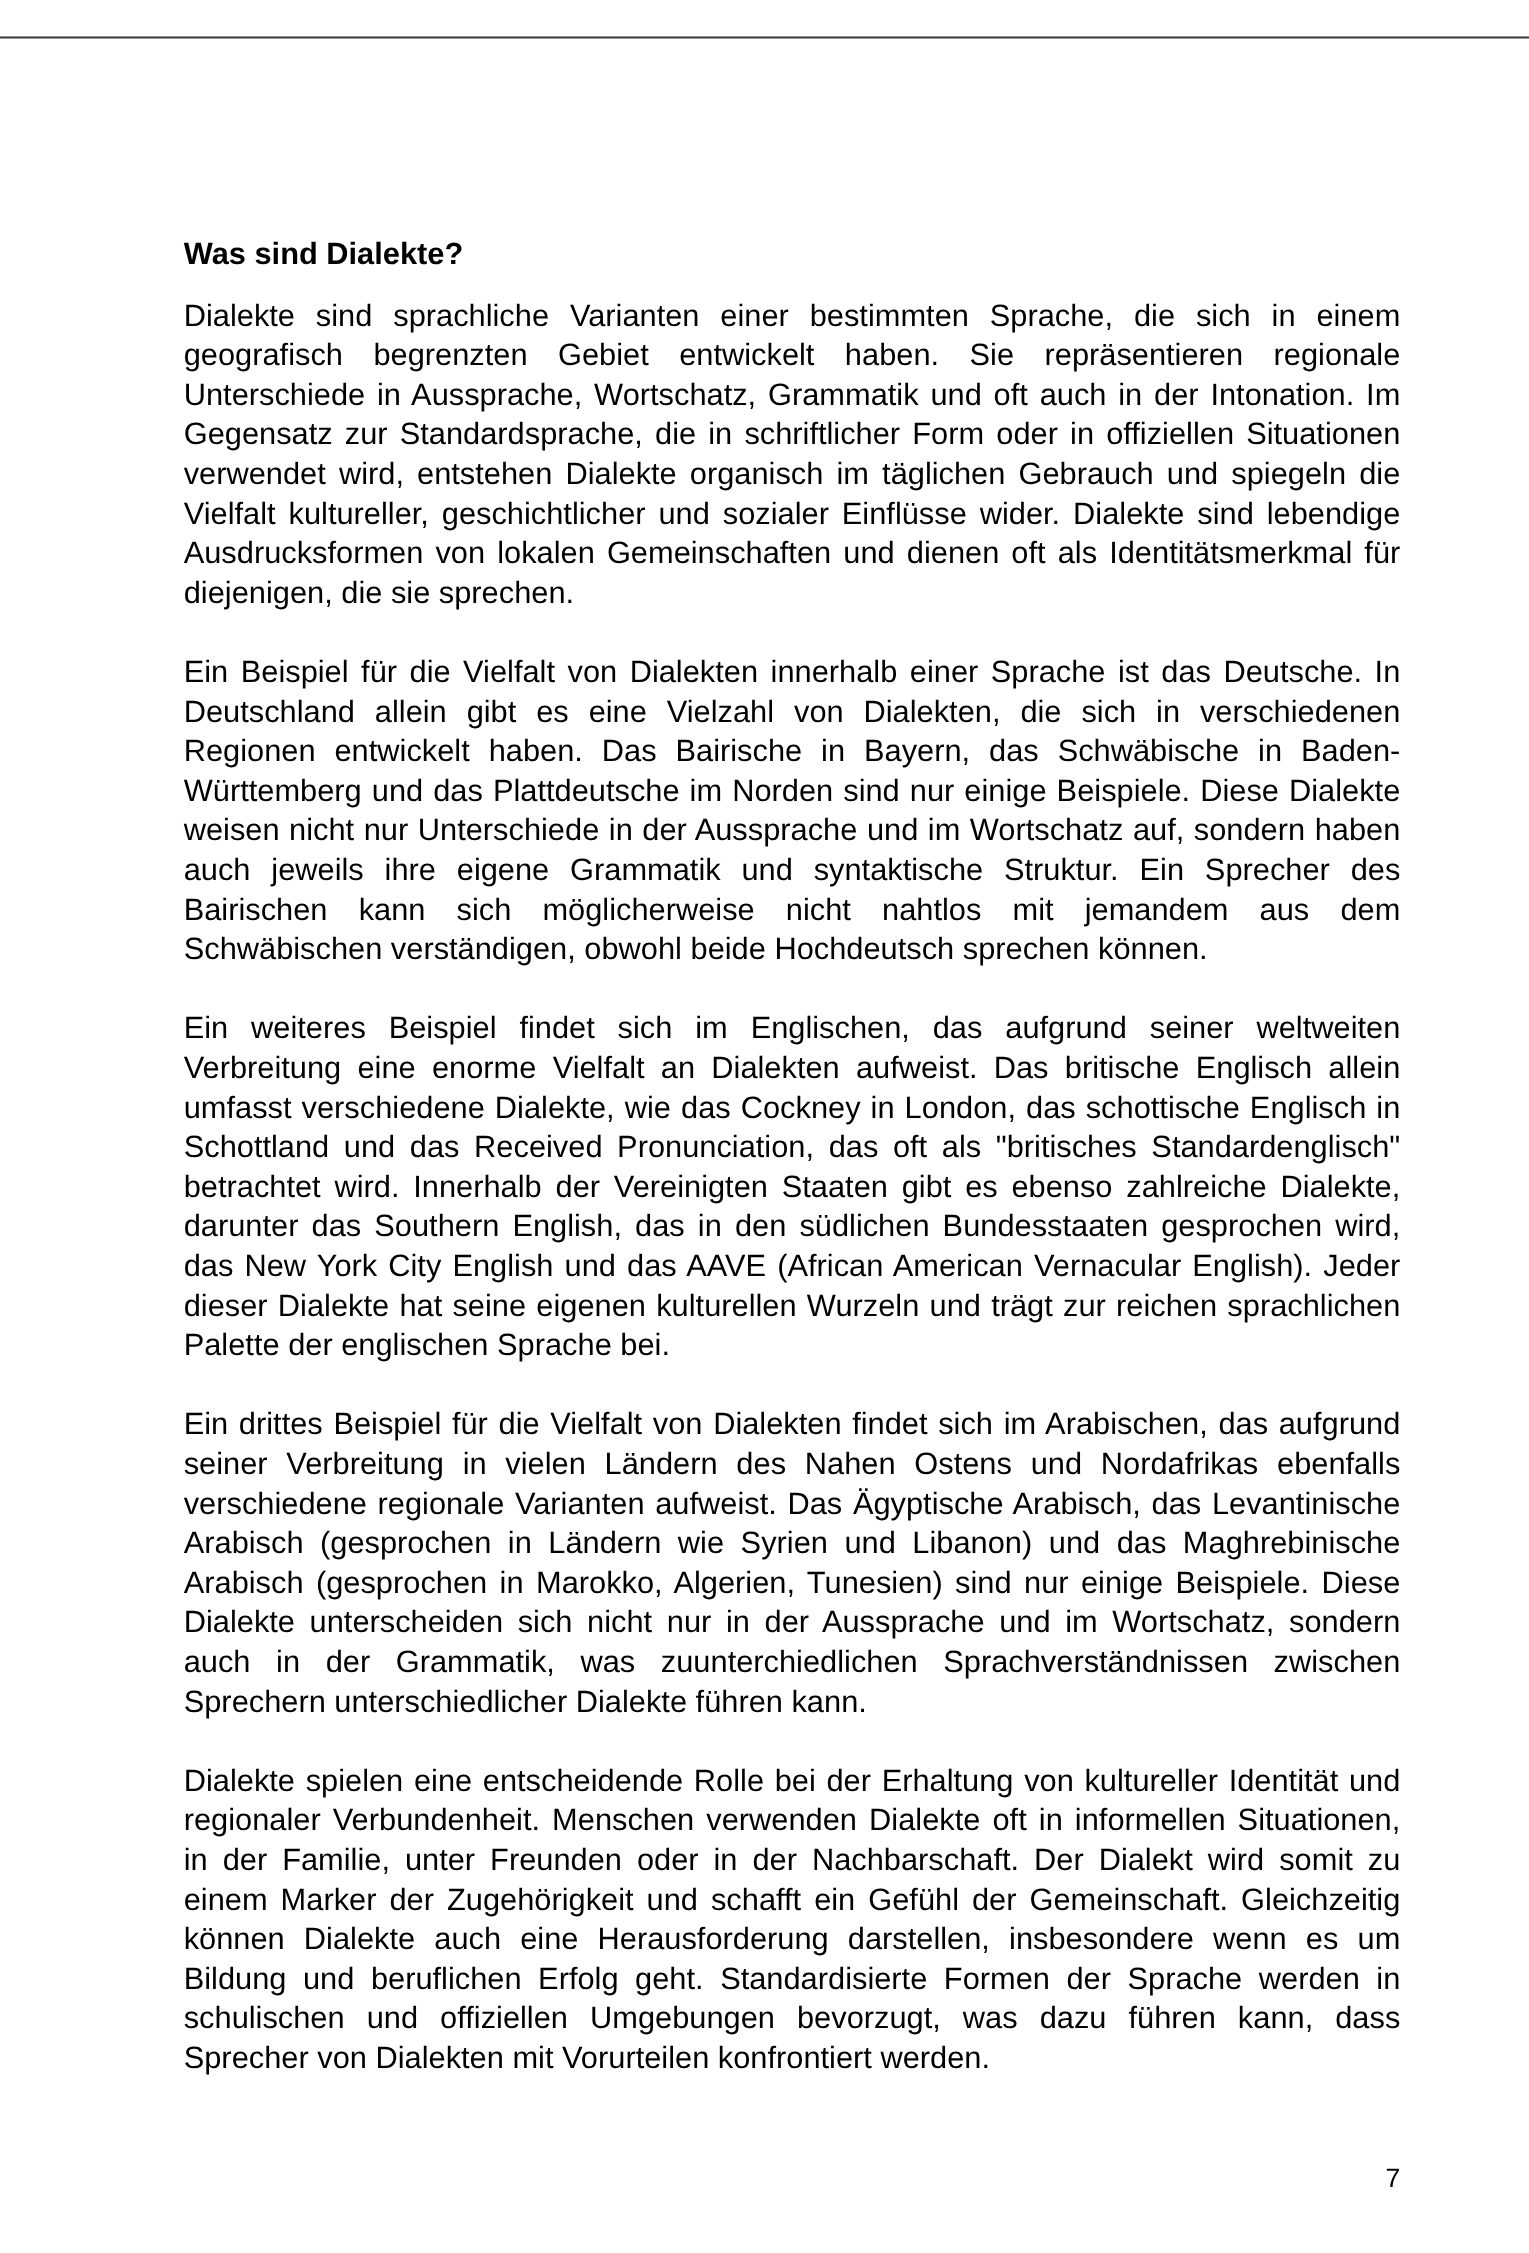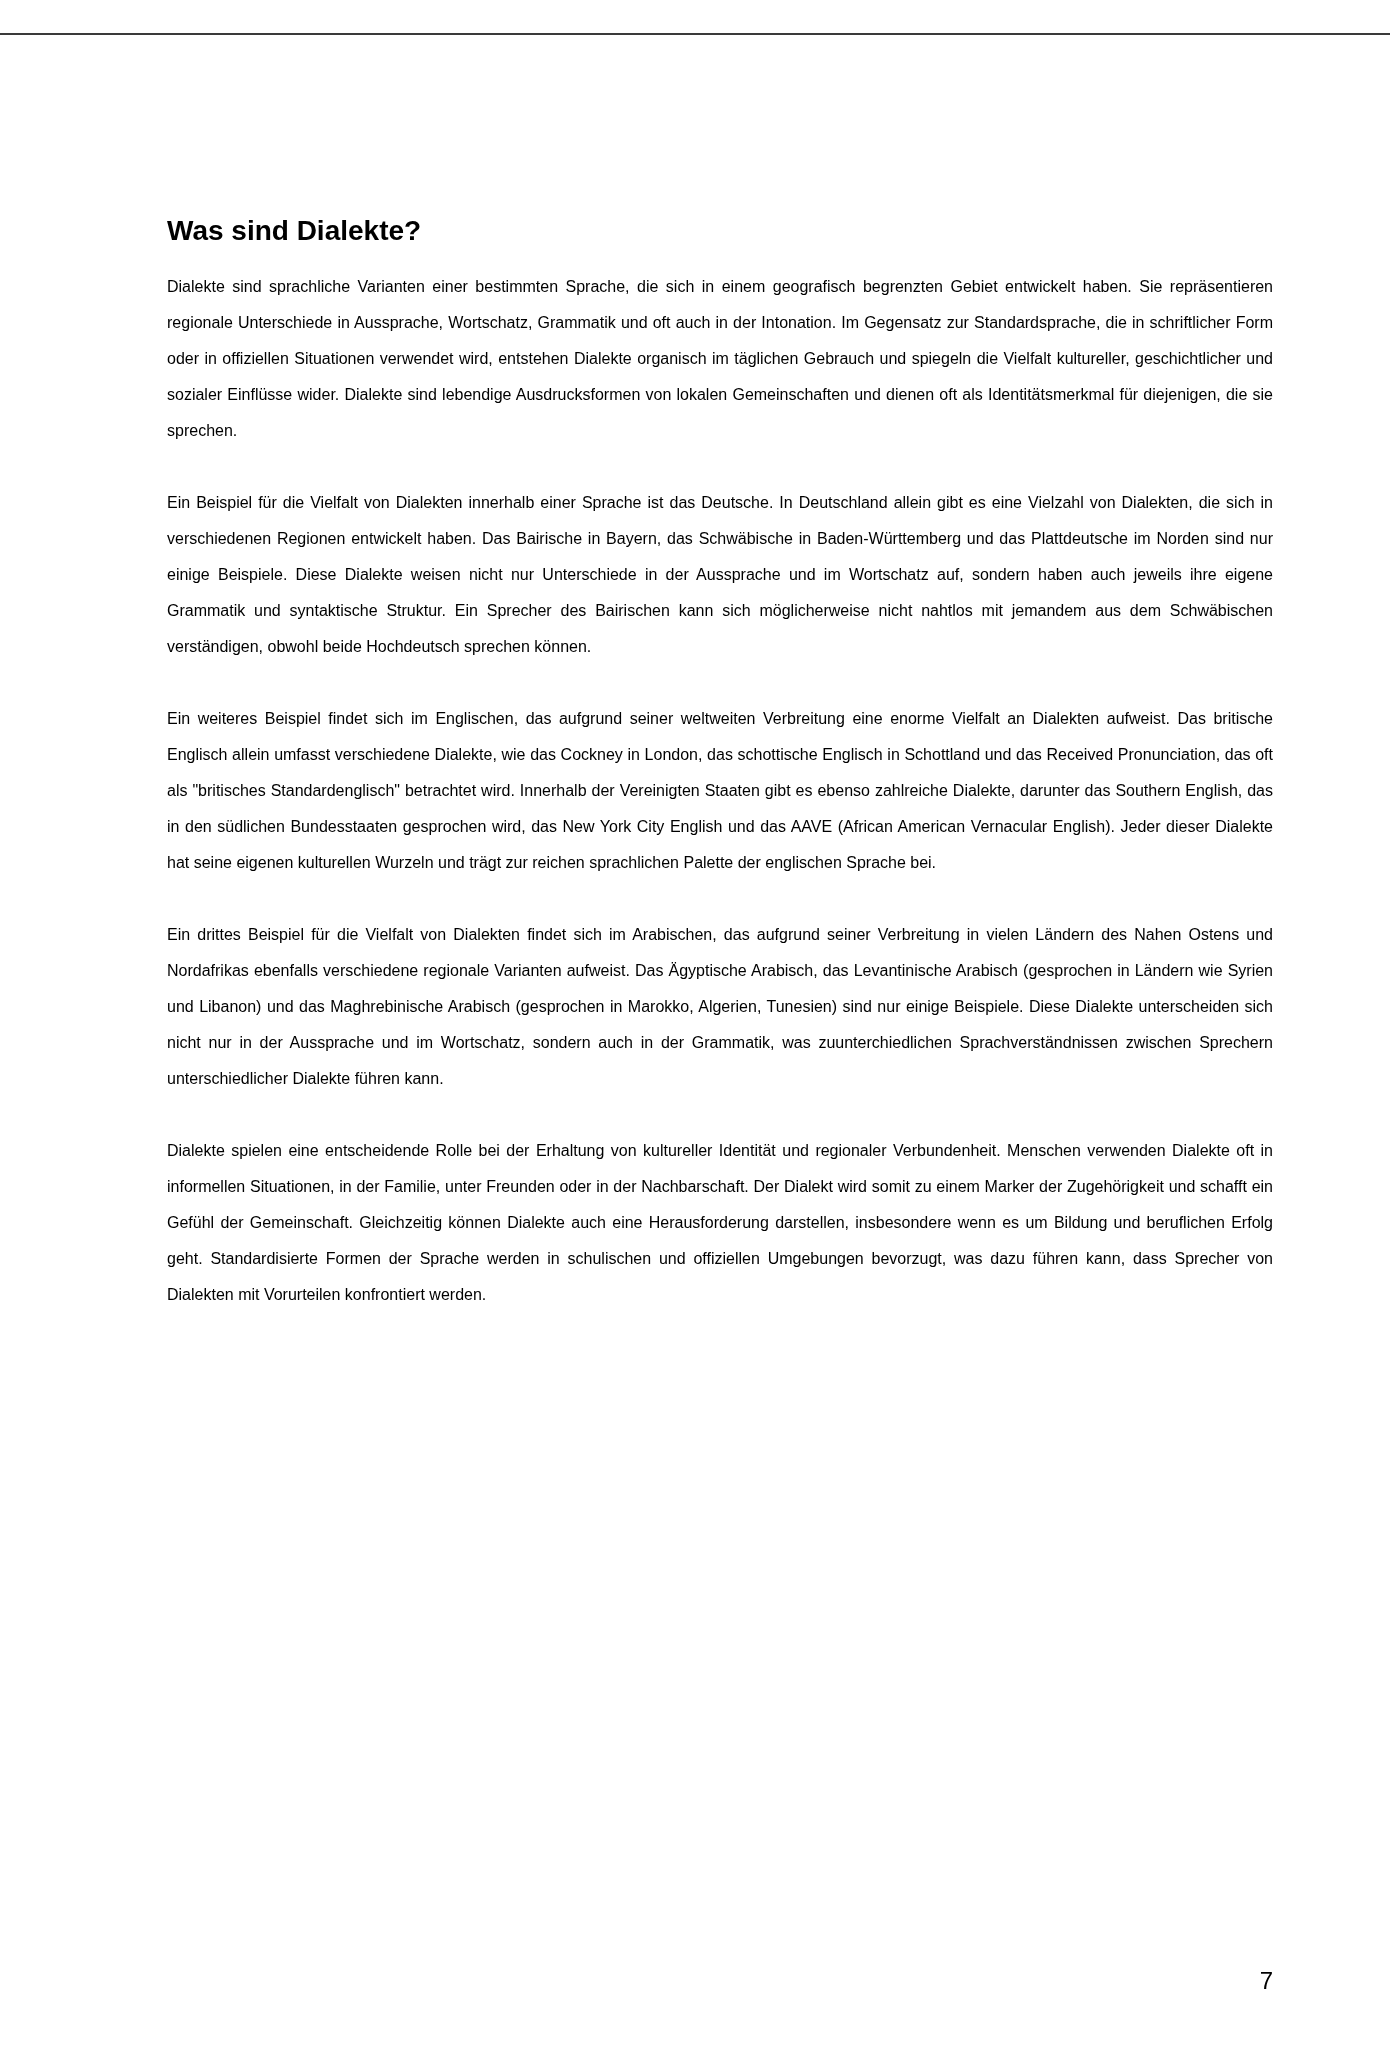--- a/index.html
+++ b/index.html
@@ -34,21 +34,21 @@
   }
   .doc-title {
     font-size: 28px;
     font-weight: 700;
     line-height: 36px;
     margin: 0 0 20px 0;
     color: #000000;
     text-align: left;
   }
   .doc-paragraph {
-    font-size: 16px;
+    font-size: 28px;
     line-height: 36px;
     margin: 0 0 36px 0;
     text-align: justify;
     text-align-last: left;
     word-spacing: normal;
     hyphens: none;
     color: #000000;
   }
   .doc-paragraph:last-child {
     margin-bottom: 0;

